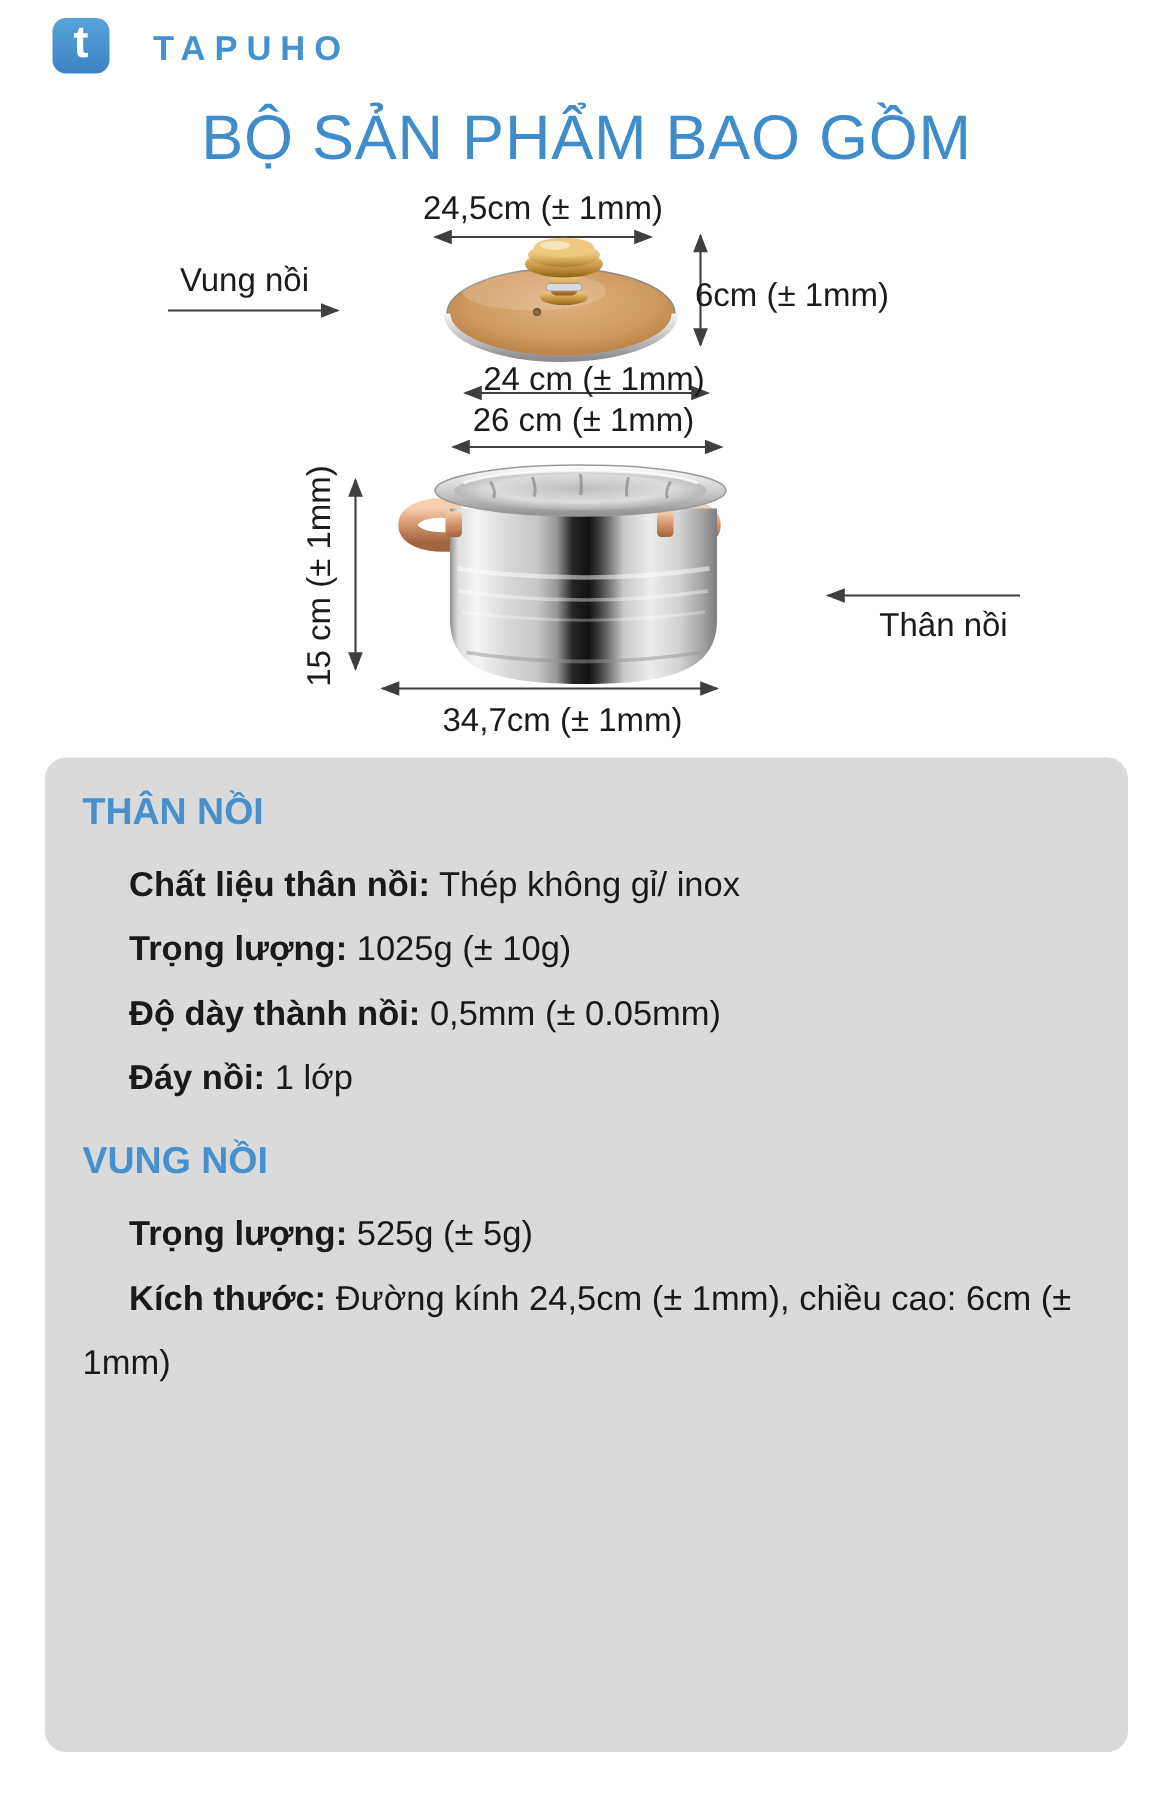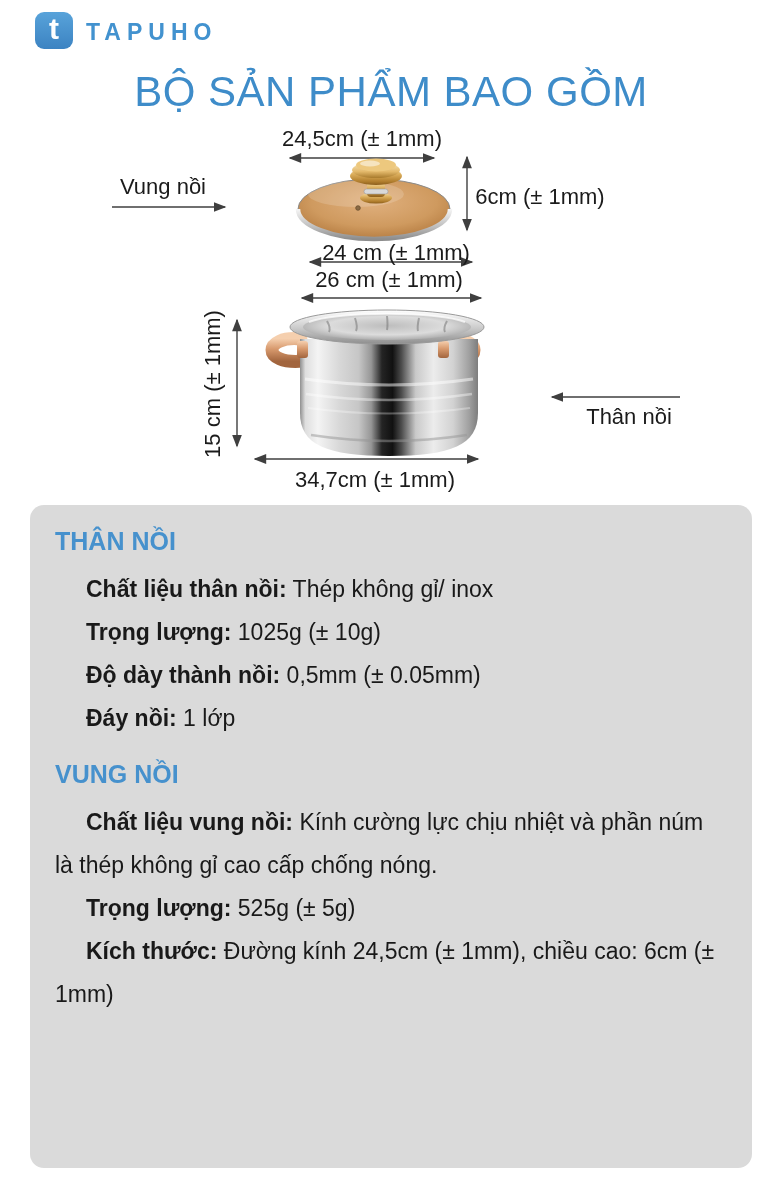--- a/index.html
+++ b/index.html
@@ -3,21 +3,21 @@
 <meta charset="utf-8">
 <style>
   html,body{margin:0;padding:0;background:#fff;}
   .page{position:relative;width:782px;height:1200px;background:#fff;overflow:hidden;
         font-family:"Liberation Sans","DejaVu Sans",sans-serif;color:#1b1b1b;}
 
   
   .logo-badge{position:absolute;left:35px;top:12px;width:38px;height:37px;border-radius:9px;
               background:linear-gradient(180deg,#58a3da,#3c83c2);display:flex;align-items:center;justify-content:center;}
   .logo-badge span{color:#fff;font-weight:bold;font-size:30px;line-height:1;margin-top:-3px;}
-  .logo-text{position:absolute;left:86px;top:19px;font-size:23px;font-weight:bold;color:#4292cf;letter-spacing:6px;}
+  .logo-text{position:absolute;left:102px;top:19px;font-size:23px;font-weight:bold;color:#4292cf;letter-spacing:6px;}
   .title{position:absolute;left:0;right:0;top:68px;margin:0;text-align:center;
          font-size:42px;font-weight:normal;color:#3e8cc9;letter-spacing:0.5px;}
 
   
   .diagram{position:absolute;left:0;top:0;width:618px;height:505px;}
   .arrows{position:absolute;left:0;top:0;pointer-events:none;}
   .dim-label{position:absolute;font-size:22px;white-space:nowrap;color:#1b1b1b;
              transform:translate(-50%,-50%);}
   .dim-label.rot{transform:translate(-50%,-50%) rotate(-90deg);}
   .lid-svg{position:absolute;left:294px;top:154px;}
@@ -160,35 +160,34 @@
           <path d="M102,23 q3,9 1,13"></path>
         <path d="M134,21 q1,9 0,14"></path>
           <path d="M166,23 q-2,9 -1,13"></path>
         <path d="M194,26 q-4,7 -2,11"></path>
       </g>
       <path d="M56,27 A84,13 0 0 1 212,27" stroke="#ffffff" opacity="0.7" fill="none" stroke-width="2"></path>
     </svg>
 
     <div class="dim-label" style="left:362px;top:139px;">24,5cm (± 1mm)</div>
     <div class="dim-label" style="left:163px;top:187px;">Vung nồi</div>
-    <div class="dim-label" style="left:540px;top:197px;">6cm (± 1mm)</div>
+    <div class="dim-label" style="left:528px;top:197px;">6cm (± 1mm)</div>
     <div class="dim-label" style="left:396px;top:253px;">24 cm (± 1mm)</div>
     <div class="dim-label" style="left:389px;top:280px;">26 cm (± 1mm)</div>
     <div class="dim-label rot" style="left:213px;top:384px;">15 cm (± 1mm)</div>
     <div class="dim-label" style="left:629px;top:417px;">Thân nồi</div>
     <div class="dim-label" style="left:375px;top:480px;">34,7cm (± 1mm)</div>
   </div>
 
   <section class="specs">
     <div id="spec-sections">
         <div class="spec-heading">THÂN NỒI</div>
         <p class="spec-row"><span class="b">Chất liệu thân nồi:</span><span> Thép không gỉ/ inox</span></p>
         <p class="spec-row"><span class="b">Trọng lượng:</span><span> 1025g (± 10g)</span></p>
         <p class="spec-row"><span class="b">Độ dày thành nồi:</span><span> 0,5mm (± 0.05mm)</span></p>
         <p class="spec-row"><span class="b">Đáy nồi:</span><span> 1 lớp</span></p>
         <div class="spec-heading">VUNG NỒI</div>
-        <p class="spec-row"><span class="b">Chất liệu vung nồi:</span><span> Kính cường lực chịu nhiệt và phần núm là thép không gỉ cao cấp chống nóng.</span></p>
         <p class="spec-row"><span class="b">Trọng lượng:</span><span> 525g (± 5g)</span></p>
         <p class="spec-row"><span class="b">Kích thước:</span><span> Đường kính 24,5cm (± 1mm), chiều cao: 6cm (± 1mm)</span></p>
       </div>
   </section>
 
 </div>
 
 </body></html>

